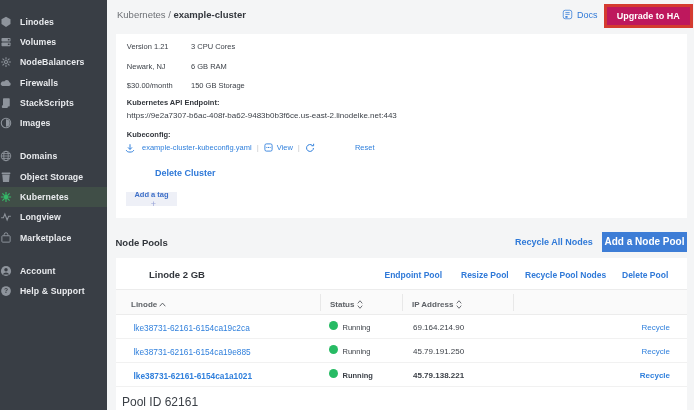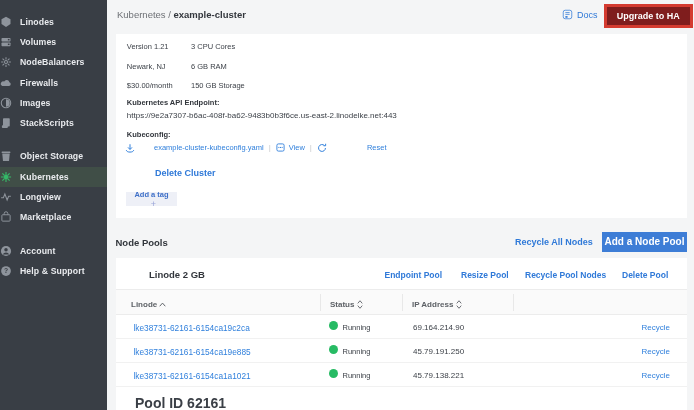--- a/index.html
+++ b/index.html
@@ -13,21 +13,21 @@
 .nav-item span { margin-left:8px; color:#e9ebee; font-size:8.7px; font-weight:bold; letter-spacing:0.1px; white-space:nowrap; }
 .nav-item.sel { background:#404e47; }
 .nav-gap { height:13px; }
 
 
 #crumb { position:absolute; left:117px; top:8.5px; font-size:9.5px; color:#6e7176; }
 #crumb b { color:#32363c; font-weight:bold; }
 #docs { position:absolute; left:562px; top:9px; display:flex; align-items:center; color:#2f79d8; font-size:9px; }
 #docs svg { margin-right:4px; }
 #haBox { position:absolute; left:604px; top:3.5px; width:88.5px; height:24px; border:3px solid #d43b30; background:#3d7dd6; }
-#haBox div { width:100%; height:100%; background:#7f1d1d; color:#fff; font-size:9px; font-weight:bold; display:flex; align-items:center; justify-content:center; }
+#haBox div { width:100%; height:100%; background:#be185d; color:#fff; font-size:9px; font-weight:bold; display:flex; align-items:center; justify-content:center; }
 
 
 #card1 { position:absolute; left:116px; top:33.5px; width:571px; height:184px; background:#fff; }
 .c1txt { position:absolute; font-size:7.5px; color:#3a3f46; white-space:nowrap; }
 .bluelink { color:#3180dc; font-size:7.5px; }
 
 
 #npTitle { position:absolute; left:115.5px; top:236.5px; font-size:9.5px; font-weight:bold; color:#32363c; }
 #recycleAll { position:absolute; left:515px; top:236.5px; font-size:9px; font-weight:bold; color:#2f79d8; }
 #addPool { position:absolute; left:602px; top:231.5px; width:85px; height:20.5px; background:#3d7dd6; color:#fff; font-size:10px; font-weight:bold; display:flex; align-items:center; justify-content:center; }
@@ -39,21 +39,21 @@
 .poolLink { position:absolute; top:12px; font-size:8.5px; font-weight:bold; color:#2f79d8; white-space:nowrap; }
 #thead { position:absolute; left:0; top:32px; width:571px; height:25px; background:#fafafa; border-bottom:1px solid #ececec; }
 .th { position:absolute; top:1.5px; height:25px; display:flex; align-items:center; font-size:8px; font-weight:bold; color:#5d6166; }
 .thsep { position:absolute; top:4px; height:17px; width:1px; background:#e8e8e8; }
 .row { position:absolute; left:0; width:571px; height:24px; border-bottom:1px solid #f1f1f1; }
 .lkeLink { position:absolute; left:17.5px; top:8px; font-size:8.3px; color:#3180dc; white-space:nowrap; }
 .dot { position:absolute; left:212.5px; top:6px; width:9px; height:9px; border-radius:50%; background:#27bb64; }
 .runtxt { position:absolute; left:226.5px; top:8px; font-size:7.5px; color:#3a3f46; }
 .iptxt { position:absolute; left:297px; top:8px; font-size:8px; color:#3a3f46; }
 .recycle { position:absolute; right:17px; top:8px; font-size:8px; color:#3180dc; }
-#poolid { position:absolute; left:19px; top:137px; font-size:14px; color:#3a3f46;font-weight:bold; }
+#poolid { position:absolute; left:6px; top:137px; font-size:12px; color:#3a3f46; }
 </style>
 </head>
 <body>
 
 <div id="sidebar">
   <div class="nav-item">
       <svg viewBox="0 0 16 16">
         <path fill="#8e949c" d="M8 1l6 3.2v6.6L8 14.6 2 10.8V4.2z"></path>
       </svg>
       <span>Linodes</span>
@@ -79,35 +79,45 @@
       <span>NodeBalancers</span>
     </div>
   <div class="nav-item">
       <svg viewBox="0 0 16 16">
         <path fill="#8e949c" d="M12.5 7.1a3.6 3.6 0 0 0-6.9-1A2.9 2.9 0 0 0 3 12h9a2.5 2.5 0 0 0 .5-4.9z"></path>
       </svg>
       <span>Firewalls</span>
     </div>
   <div class="nav-item">
       <svg viewBox="0 0 16 16">
-        <circle cx="8" cy="8" r="6.3" fill="none" stroke="#8e949c" stroke-width="1.4"></circle>
-        <path fill="#8e949c" d="M8 3a5 5 0 0 1 0 10z"></path>
-      </svg>
-      <span>Images</span>
-    </div>
-  <div class="nav-item">
-      <svg viewBox="0 0 16 16">
         <g fill="#8e949c">
           <rect x="4" y="1.5" width="9" height="11" rx="1"></rect>
           <rect x="2.5" y="11" width="8" height="3.5" rx="1.2"></rect>
         </g>
       </svg>
       <span>StackScripts</span>
     </div>
+  <div class="nav-item">
+      <svg viewBox="0 0 16 16">
+        <circle cx="8" cy="8" r="6.3" fill="none" stroke="#8e949c" stroke-width="1.4"></circle>
+        <path fill="#8e949c" d="M8 3a5 5 0 0 1 0 10z"></path>
+      </svg>
+      <span>Images</span>
+    </div>
   <div class="nav-gap"></div>
+  <div class="nav-item">
+      <svg viewBox="0 0 16 16">
+        <g stroke="#8e949c" stroke-width="1.2" fill="none">
+          <circle cx="8" cy="8" r="6.3"></circle>
+          <ellipse cx="8" cy="8" rx="3" ry="6.3"></ellipse>
+          <path d="M1.8 8h12.4M2.6 4.8h10.8M2.6 11.2h10.8"></path>
+        </g>
+      </svg>
+      <span>Domains</span>
+    </div>
   <div class="nav-item">
       <svg viewBox="0 0 16 16">
         <g fill="#8e949c">
           <path d="M3 4.5h10l-1 10H4z"></path>
           <rect x="2.2" y="2" width="11.6" height="2" rx="0.5"></rect>
         </g>
       </svg>
       <span>Object Storage</span>
     </div>
   <div class="nav-item sel">
@@ -175,21 +185,21 @@
   <div class="c1txt" style="left:10.8px; top:77px; font-size:8px;">https://9e2a7307-b6ac-408f-ba62-9483b0b3f6ce.us-east-2.linodelke.net:443</div>
   <div class="c1txt" style="left:10.8px; top:96px; font-weight:bold; color:#32363c;">Kubeconfig:</div>
 
   <div style="position:absolute; left:9px; top:108px; height:12px; display:flex; align-items:center;">
     <svg width="10" height="10" viewBox="0 0 16 16">
         <g stroke="#3180dc" stroke-width="1.6" fill="none">
           <path d="M8 2v8M4.8 7l3.2 3.4L11.2 7"></path>
           <path d="M2 11.5c1 2.3 2.8 3 6 3s5-.7 6-3"></path>
         </g>
       </svg>
-    <span class="bluelink" style="margin-left:19px;">example-cluster-kubeconfig.yaml</span>
+    <span class="bluelink" style="margin-left:7px;">example-cluster-kubeconfig.yaml</span>
     <span style="color:#c7c9cc; margin:0 5px; font-size:8px;">|</span>
     <svg width="9" height="9" viewBox="0 0 16 16">
         <g fill="none" stroke="#3180dc" stroke-width="1.6">
           <rect x="1.6" y="1.6" width="12.8" height="12.8" rx="2.6"></rect>
         </g>
         <g fill="#3180dc">
           <rect x="4.2" y="7" width="1.8" height="1.8"></rect>
           <rect x="7.1" y="7" width="1.8" height="1.8"></rect>
           <rect x="10" y="7" width="1.8" height="1.8"></rect>
         </g>
@@ -246,21 +256,21 @@
     <span class="iptxt">69.164.214.90</span>
     <span class="recycle">Recycle</span>
   </div>
   <div class="row" style="top:81px;">
     <span class="lkeLink">lke38731-62161-6154ca19e885</span>
     <span class="dot"></span>
       <span class="runtxt">Running</span>
     <span class="iptxt">45.79.191.250</span>
     <span class="recycle">Recycle</span>
   </div>
-  <div class="row" style="top:105px;">
+  <div class="row" style="top:105px;font-weight:bold;">
     <span class="lkeLink">lke38731-62161-6154ca1a1021</span>
     <span class="dot"></span>
       <span class="runtxt">Running</span>
     <span class="iptxt">45.79.138.221</span>
     <span class="recycle">Recycle</span>
   </div>
   <div id="poolid">Pool ID 62161</div>
 </div>
 
 </body></html>

